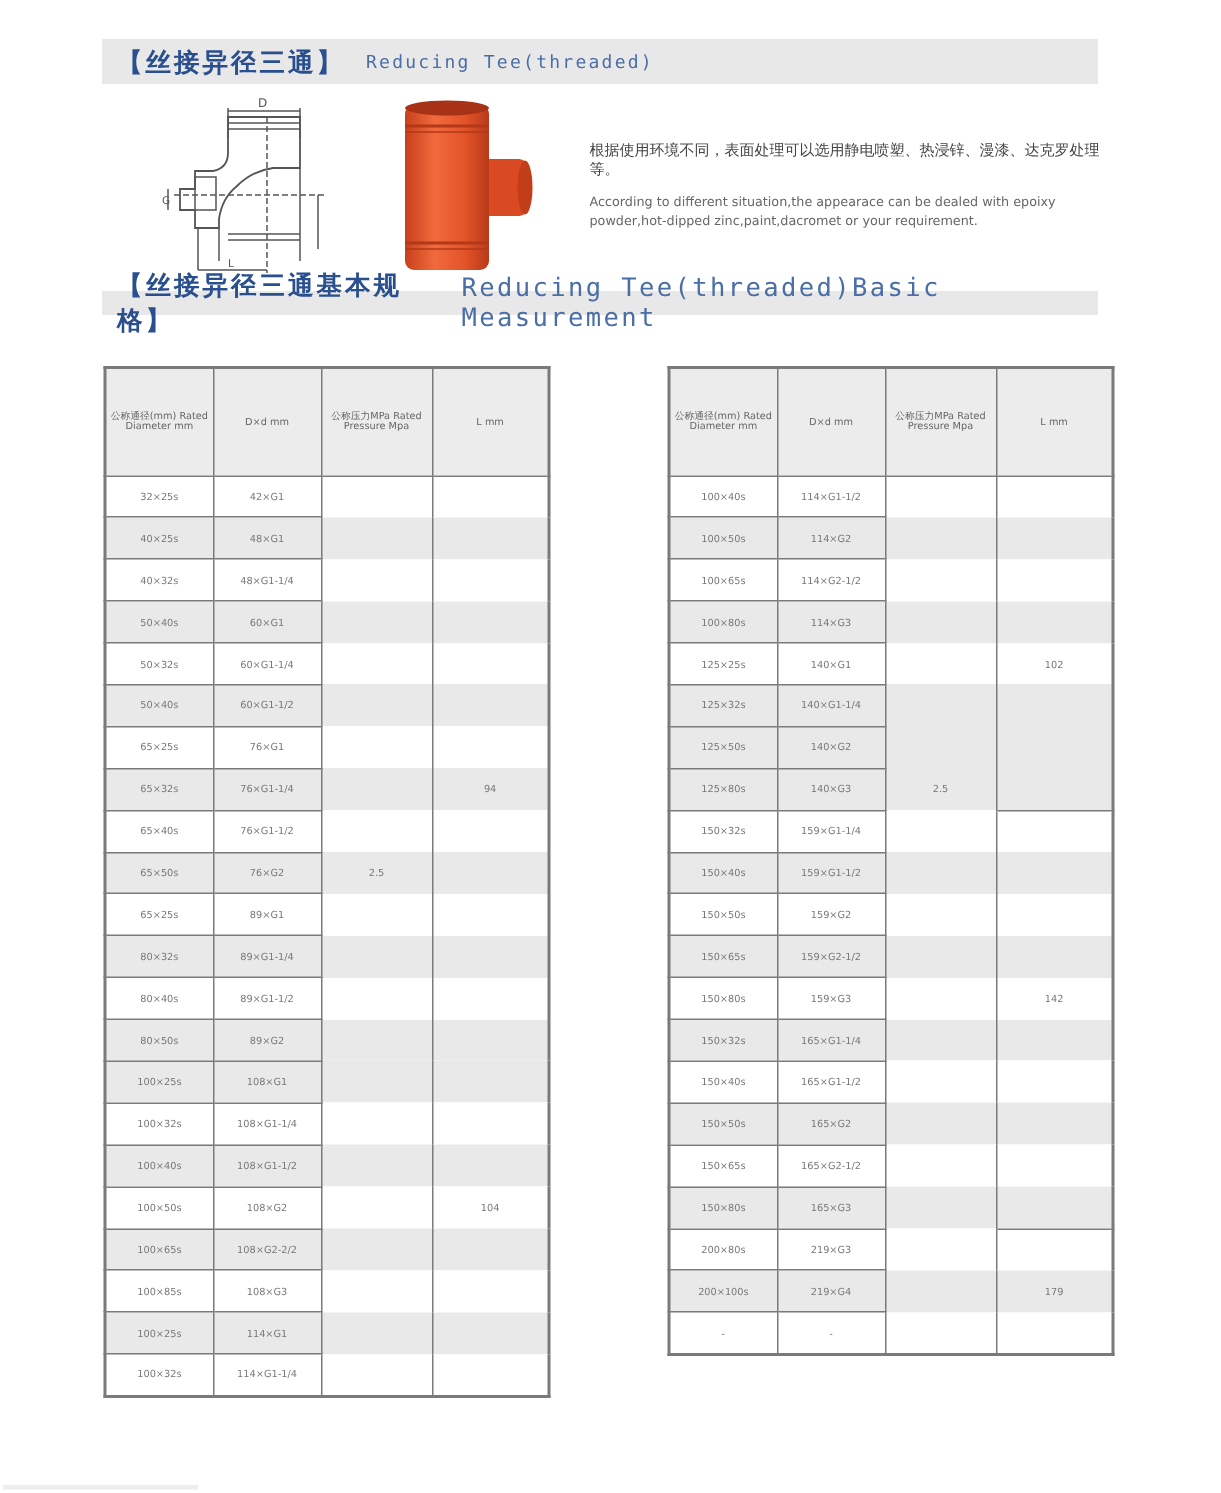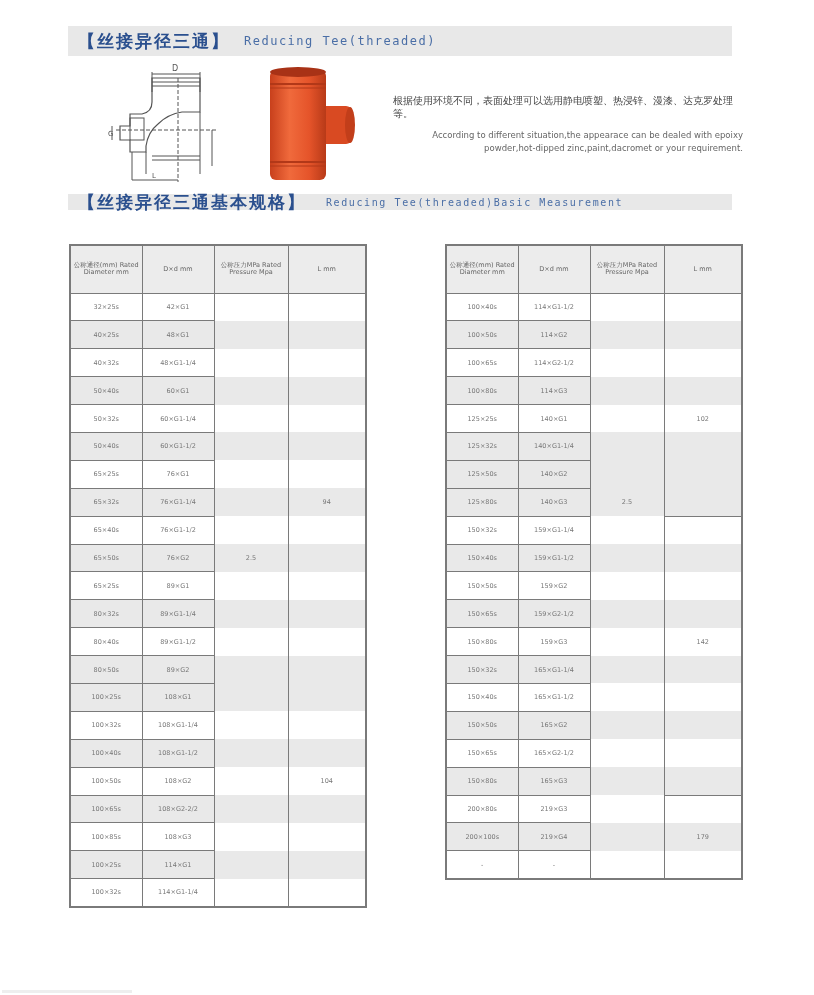--- a/index.html
+++ b/index.html
@@ -7,36 +7,36 @@
   body { position: relative; font-family: "DejaVu Sans", sans-serif; color: #555; }
 
   .banner {
     position: absolute; left: 68px; width: 664px; height: 30px;
     background: #e8e8e8; display: flex; align-items: center; padding-left: 10px;
   }
   .banner .cn { color: #2a4f8e; font-weight: bold; font-size: 17px; letter-spacing: 2px; font-family: "DejaVu Sans", sans-serif; }
   .banner .en { color: #4a6ea6; font-size: 12px; margin-left: 14px; letter-spacing: 1.5px; font-family: "DejaVu Sans Mono", monospace; }
   #banner1 { top: 26px; }
   #banner2 { top: 194px; height: 16px; }
-  #banner2 .en { font-size: 10px; letter-spacing: 1.6px; margin-left: 20px; }
+  #banner2 .en { font-size: 17px; letter-spacing: 1.6px; margin-left: 20px; }
 
   .drawing { position: absolute; left: 108px; top: 62px; width: 118px; height: 124px; }
   .photo { position: absolute; left: 258px; top: 66px; width: 100px; height: 118px; }
 
   .desc { position: absolute; left: 393px; top: 94px; width: 350px; }
   .desc .cn { font-size: 10px; line-height: 13px; color: #444; }
-  .desc .en { font-size: 8.5px; line-height: 13px; color: #666; margin-top: 9px; text-align: right; }
+  .desc .en { font-size: 8.5px; line-height: 13px; color: #666; margin-top: 9px; }
 
   table.spec {
     position: absolute; border-collapse: collapse; table-layout: fixed;
     border: 2px solid #7a7a7a; font-size: 6.5px; color: #777;
   }
   table.spec td, table.spec th { text-align: center; vertical-align: middle; }
   table.spec th {
-    height: 48px; background: #ececec; font-weight: normal; font-size: 6.5px; line-height: 7.5px;
+    height: 72px; background: #ececec; font-weight: normal; font-size: 6.5px; line-height: 7.5px;
     border: 1px solid #7a7a7a; color: #666;
   }
   table.spec td { height: 27.9px; }
   table.spec td.c1, table.spec td.c2 { border: 1px solid #7a7a7a; }
   table.spec td.c3, table.spec td.c4 { border-left: 1px solid #7a7a7a; border-right: 1px solid #7a7a7a; }
   table.spec tr.odd td { background: #ffffff; }
   table.spec tr.even td { background: #e9e9e9; }
   table.spec td.bb { border-bottom: 1px solid #7a7a7a; }
   #tableL { left: 69px; top: 244px; width: 296px; }
   #tableR { left: 445px; top: 244px; width: 296px; }

